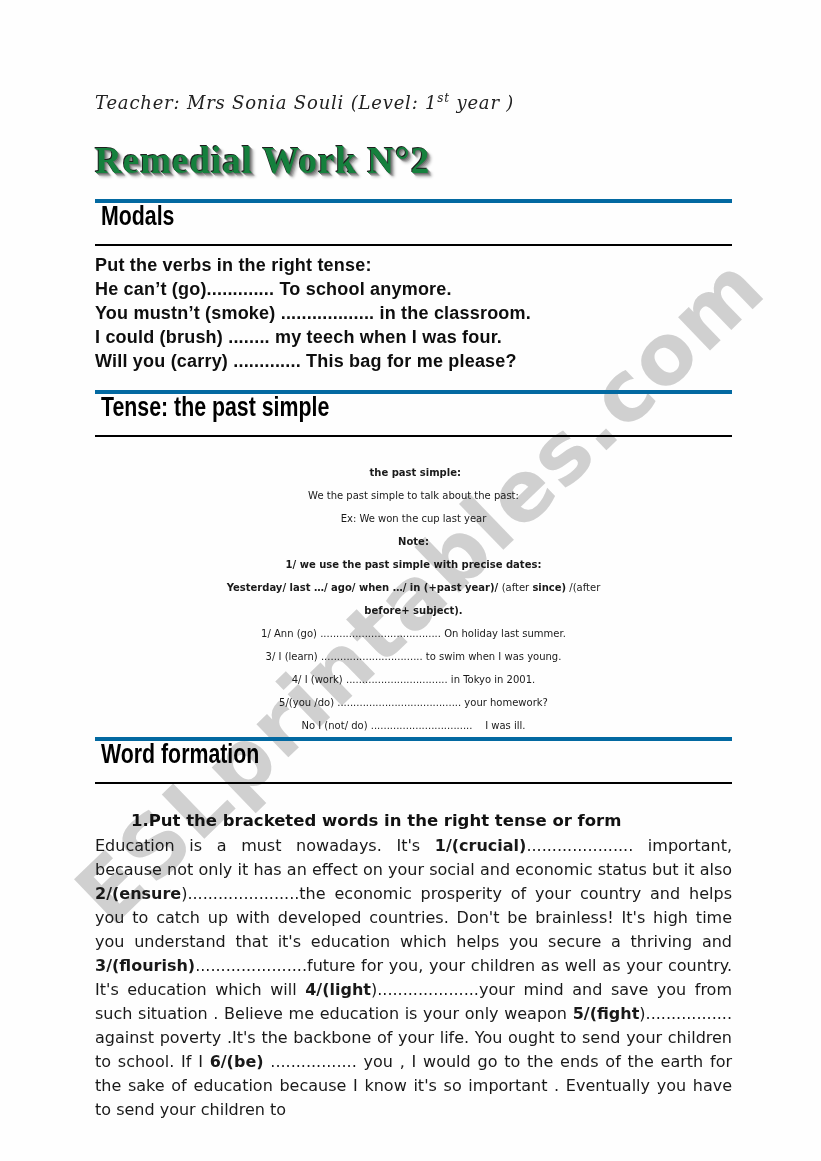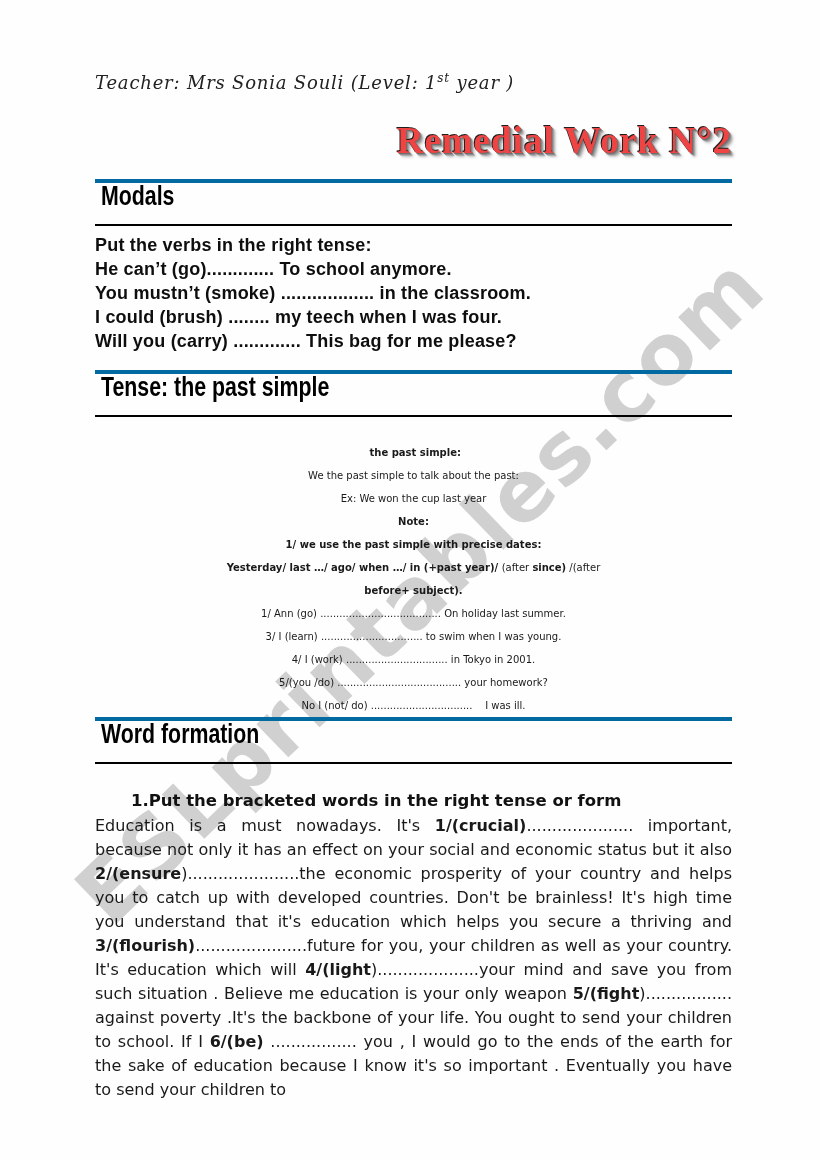--- a/index.html
+++ b/index.html
@@ -27,38 +27,38 @@
     z-index: 0;
   }
   .content {
     position: absolute;
     left: 95px;
     top: 0;
     width: 637px;
     z-index: 1;
   }
   .teacher-line {
-    padding-top: 66px;
+    padding-top: 86px;
     font-family: "DejaVu Serif", serif;
     font-style: italic;
     font-size: 18px;
     line-height: 24px;
     letter-spacing: 0.8px;
     color: #222;
   }
   .teacher-line sup { font-size: 12px; }
   .title {
     margin: 24px 0 0;
-    text-align: right;
+    text-align: left;
     font-family: "Liberation Serif", serif;
     font-weight: 700;
     font-size: 37px;
     line-height: 44px;
     letter-spacing: 1px;
-    color: #ef4444;
+    color: #15803d;
     text-shadow:
       -1px -1px 0 #1f1f1f,
       1px 1px 0 #6e6e6e,
       2px 2px 0 #8e8e8e,
       3px 3px 1px #aaaaaa,
       4px 4px 3px #bdbdbd;
   }
   .band {
     border-top: 4px solid #0369a1;
     border-bottom: 2px solid #000;

